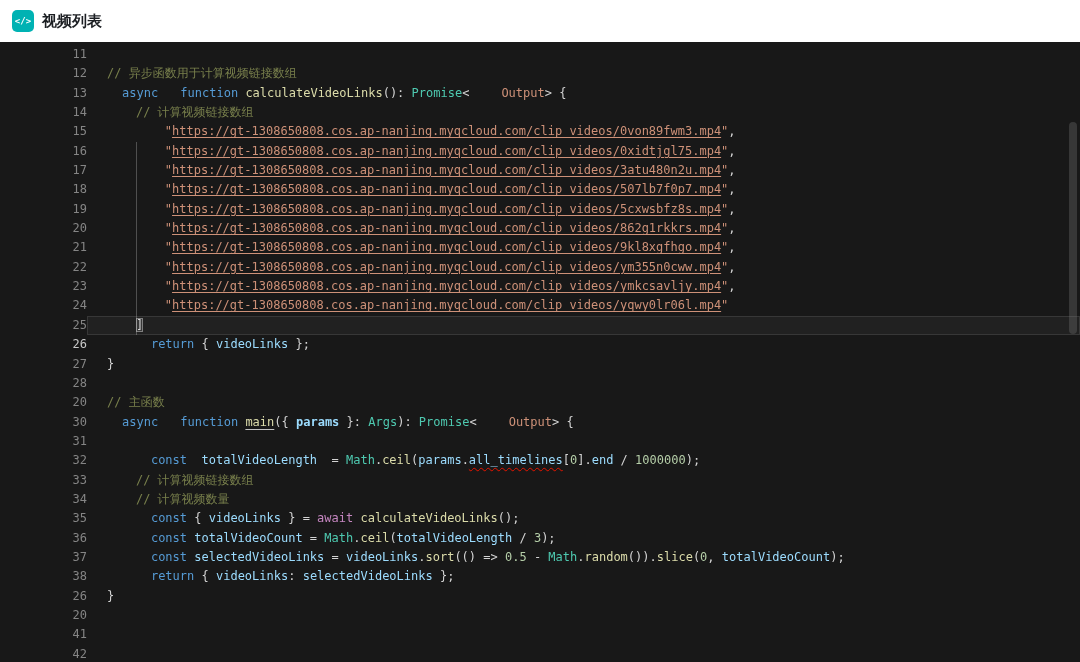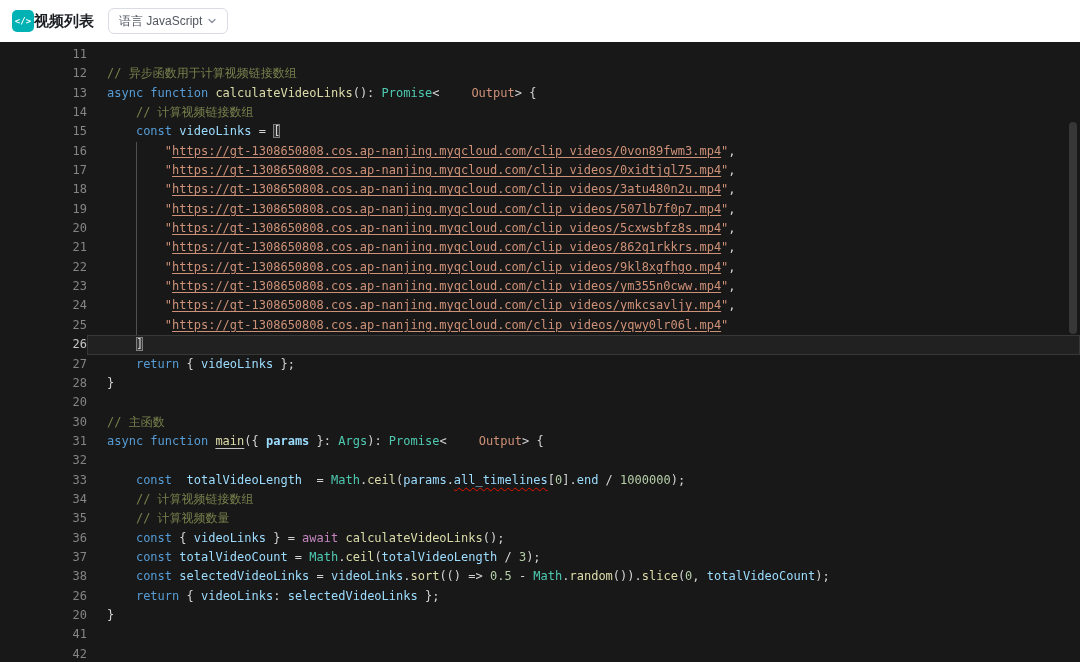--- a/index.html
+++ b/index.html
@@ -4,40 +4,40 @@
 <style>
   * { margin:0; padding:0; box-sizing:border-box; }
   html,body { width:1080px; height:662px; overflow:hidden; background:#181818; }
   .app { width:1080px; height:662px; display:flex; flex-direction:column; font-family:"Liberation Sans","DejaVu Sans",sans-serif; }
 
   
   .header { height:42px; flex:none; background:#ffffff; display:flex; align-items:center; padding:0 12px; }
   .logo { width:22px; height:22px; border-radius:5px; background:var(--accent,#00b2b3); color:#fff;
           display:flex; align-items:center; justify-content:center;
           font-family:"DejaVu Sans Mono","Liberation Mono",monospace; font-size:9px; font-weight:bold; flex:none; }
-  .title { font-size:15px; font-weight:700; color:#1c1f23; }
+  .title { font-size:15px; font-weight:700; color:#1c1f23; margin-left:8px; }
   .lang-pill { margin-left:14px; height:26px; padding:0 10px; background:#fff; border:1px solid #d9dde3;
                border-radius:6px; display:flex; align-items:center; gap:5px; cursor:pointer;
                font-size:12px; color:#51565f; font-family:inherit; }
   .lang-pill svg { display:block; }
 
   
   .editor { flex:1; position:relative; display:flex; overflow:hidden;
             background:var(--editor-background,#181818);
             font-family:"DejaVu Sans Mono","Liberation Mono",monospace; font-size:12px;padding-left:45px; }
   .gutter { width:42px; flex:none; padding-top:3px; text-align:right; user-select:none; }
   .ln { height:19.35px; line-height:19.35px; color:#858585; font-size:12px; }
   .ln.active { color:#c9c9c9; }
   .code-wrap { flex:1; padding-top:3px; position:relative; overflow:hidden; }
   .code-line { height:19.35px; line-height:19.35px; white-space:pre; padding-left:20px; color:#d4d4d4; }
   .code-line.current { background:rgba(255,255,255,0.045); box-shadow: inset 0 0 0 1px rgba(255,255,255,0.10); }
 
   
   .tk-c   { color:#79804c; }                    
-  .tk-k   { color:#569cd6; }                    
+  .tk-k   { color:#569cd6;margin-left:15px; }                    
   .tk-aw  { color:#c586c0; }                    
   .tk-f   { color:#dcdcaa; }                    
   .tk-fu  { color:#dcdcaa; text-decoration:underline; text-decoration-color:rgba(225,225,225,.85); text-underline-offset:3px; }
   .tk-v   { color:#9cdcfe; }                    
   .tk-pm  { color:#9cdcfe; font-weight:600; }   
   .tk-ve  { color:#9cdcfe; text-decoration:underline wavy var(--error-underline,#e51400); text-decoration-thickness:1px; text-underline-offset:3px; }
   .tk-t   { color:#4ec9b0; }                    
   .tk-o   { color:#ce9178;margin-left:32px; }                    
   .tk-s   { color:#ce9178; }                    
   .tk-u   { color:#ce9178; text-decoration:underline; text-underline-offset:2px;margin-top:48px; }
@@ -53,26 +53,20 @@
 <title>视频列表</title></head>
 <body>
 
 <div class="app">
 
   <div class="header">
     <div class="logo">
       <span>&lt;/&gt;</span>
     </div>
     <div class="title">视频列表</div>
-    <button class="lang-pill">
-      <span>语言 JavaScript</span>
-      <svg width="10" height="10" viewBox="0 0 10 10">
-        <path d="M2 3.5 L5 6.5 L8 3.5" stroke="#8a8f99" stroke-width="1.3" fill="none" stroke-linecap="round" stroke-linejoin="round"></path>
-      </svg>
-    </button>
   </div>
 
   <div class="editor">
     <div class="gutter">
         <div class="ln">11</div>
         <div class="ln">12</div>
         <div class="ln">13</div>
         <div class="ln">14</div>
         <div class="ln">15</div>
         <div class="ln">16</div>
@@ -102,21 +96,20 @@
         <div class="ln">20</div>
         <div class="ln">41</div>
         <div class="ln">42</div>
       </div>
     <div class="code-wrap">
       <div class="indent-guide"></div>
     <div class="code-line"></div>
         <div class="code-line"><span class="tk-c">// 异步函数用于计算视频链接数组</span></div>
         <div class="code-line"><span class="tk-k">async</span><span class="tk-p"> </span><span class="tk-k">function</span><span class="tk-p"> </span><span class="tk-f">calculateVideoLinks</span><span class="tk-p">(): </span><span class="tk-t">Promise</span><span class="tk-p">&lt;</span><span class="tk-o">Output</span><span class="tk-p">&gt; {</span></div>
         <div class="code-line"><span class="tk-p">    </span><span class="tk-c">// 计算视频链接数组</span></div>
-        <div class="code-line"><span class="tk-p">    </span><span class="tk-k">const</span><span class="tk-p"> </span><span class="tk-v">videoLinks</span><span class="tk-p"> = </span><span class="tk-b">[</span></div>
         <div class="code-line"><span class="tk-p">        </span><span class="tk-s">"</span><span class="tk-u">https://gt-1308650808.cos.ap-nanjing.myqcloud.com/clip_videos/0von89fwm3.mp4</span><span class="tk-s">"</span><span class="tk-p">,</span></div>
         <div class="code-line"><span class="tk-p">        </span><span class="tk-s">"</span><span class="tk-u">https://gt-1308650808.cos.ap-nanjing.myqcloud.com/clip_videos/0xidtjgl75.mp4</span><span class="tk-s">"</span><span class="tk-p">,</span></div>
         <div class="code-line"><span class="tk-p">        </span><span class="tk-s">"</span><span class="tk-u">https://gt-1308650808.cos.ap-nanjing.myqcloud.com/clip_videos/3atu480n2u.mp4</span><span class="tk-s">"</span><span class="tk-p">,</span></div>
         <div class="code-line"><span class="tk-p">        </span><span class="tk-s">"</span><span class="tk-u">https://gt-1308650808.cos.ap-nanjing.myqcloud.com/clip_videos/507lb7f0p7.mp4</span><span class="tk-s">"</span><span class="tk-p">,</span></div>
         <div class="code-line"><span class="tk-p">        </span><span class="tk-s">"</span><span class="tk-u">https://gt-1308650808.cos.ap-nanjing.myqcloud.com/clip_videos/5cxwsbfz8s.mp4</span><span class="tk-s">"</span><span class="tk-p">,</span></div>
         <div class="code-line"><span class="tk-p">        </span><span class="tk-s">"</span><span class="tk-u">https://gt-1308650808.cos.ap-nanjing.myqcloud.com/clip_videos/862g1rkkrs.mp4</span><span class="tk-s">"</span><span class="tk-p">,</span></div>
         <div class="code-line"><span class="tk-p">        </span><span class="tk-s">"</span><span class="tk-u">https://gt-1308650808.cos.ap-nanjing.myqcloud.com/clip_videos/9kl8xgfhgo.mp4</span><span class="tk-s">"</span><span class="tk-p">,</span></div>
         <div class="code-line"><span class="tk-p">        </span><span class="tk-s">"</span><span class="tk-u">https://gt-1308650808.cos.ap-nanjing.myqcloud.com/clip_videos/ym355n0cww.mp4</span><span class="tk-s">"</span><span class="tk-p">,</span></div>
         <div class="code-line"><span class="tk-p">        </span><span class="tk-s">"</span><span class="tk-u">https://gt-1308650808.cos.ap-nanjing.myqcloud.com/clip_videos/ymkcsavljy.mp4</span><span class="tk-s">"</span><span class="tk-p">,</span></div>
         <div class="code-line"><span class="tk-p">        </span><span class="tk-s">"</span><span class="tk-u">https://gt-1308650808.cos.ap-nanjing.myqcloud.com/clip_videos/yqwy0lr06l.mp4</span><span class="tk-s">"</span></div>

